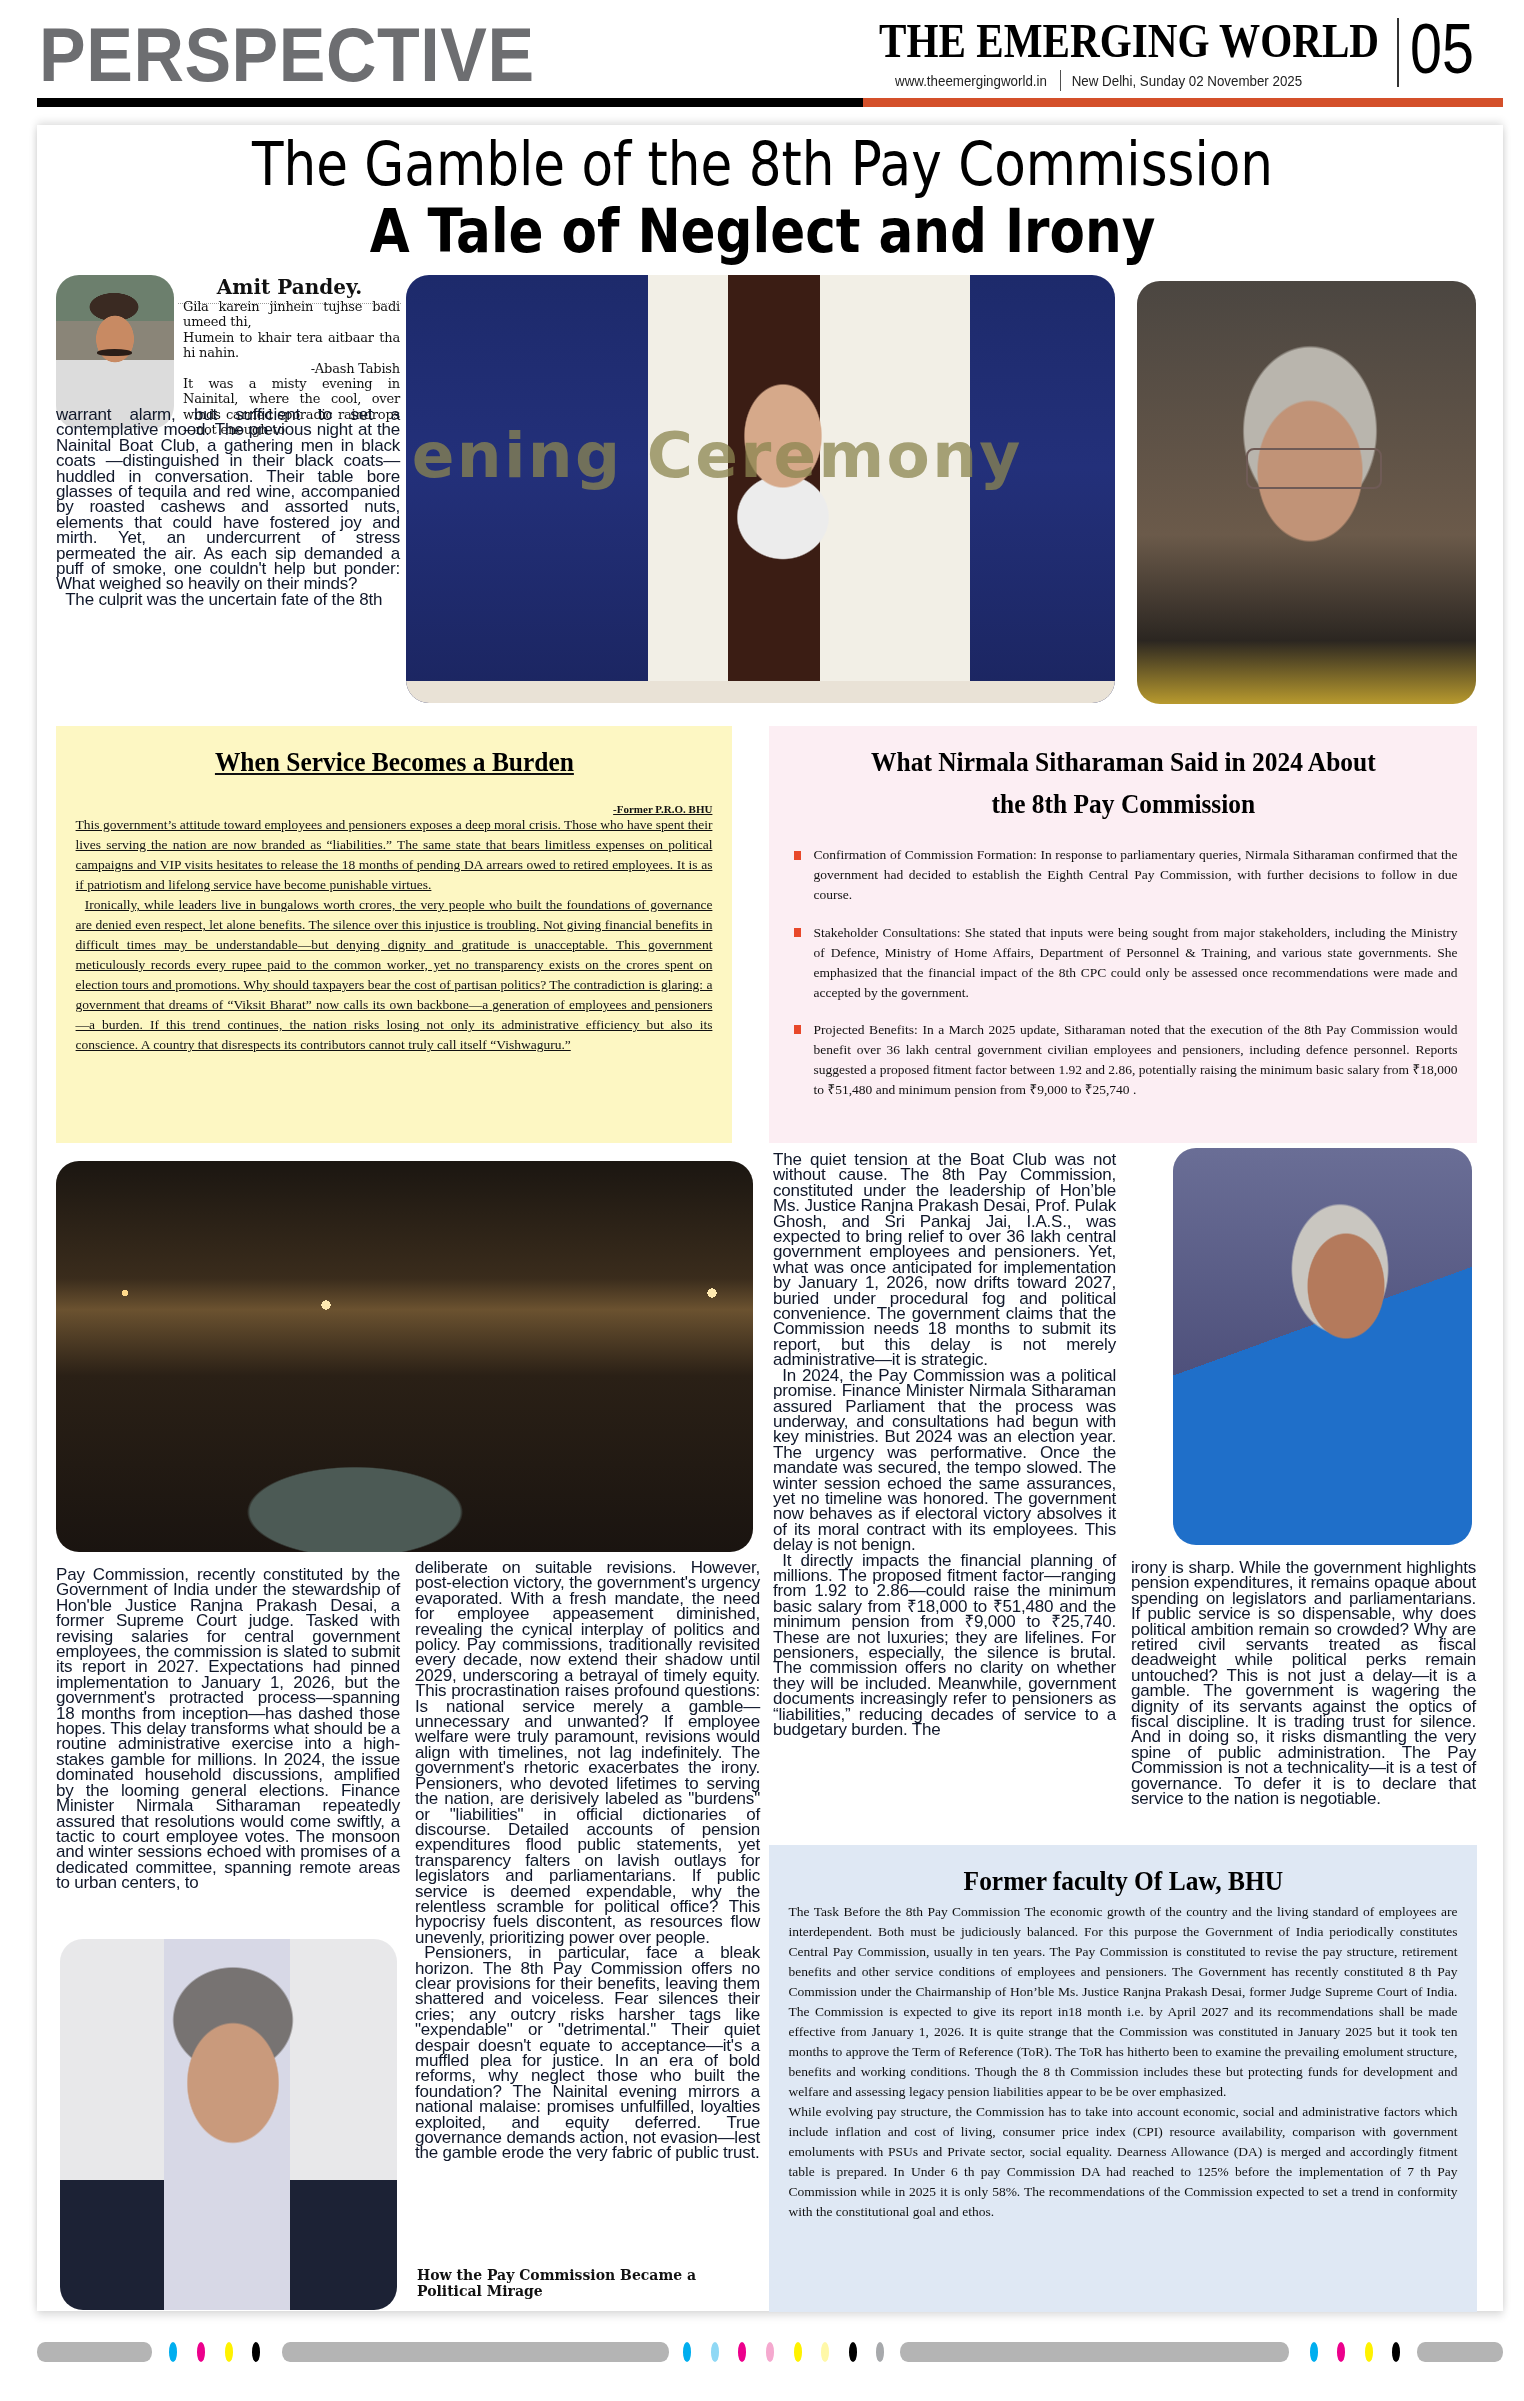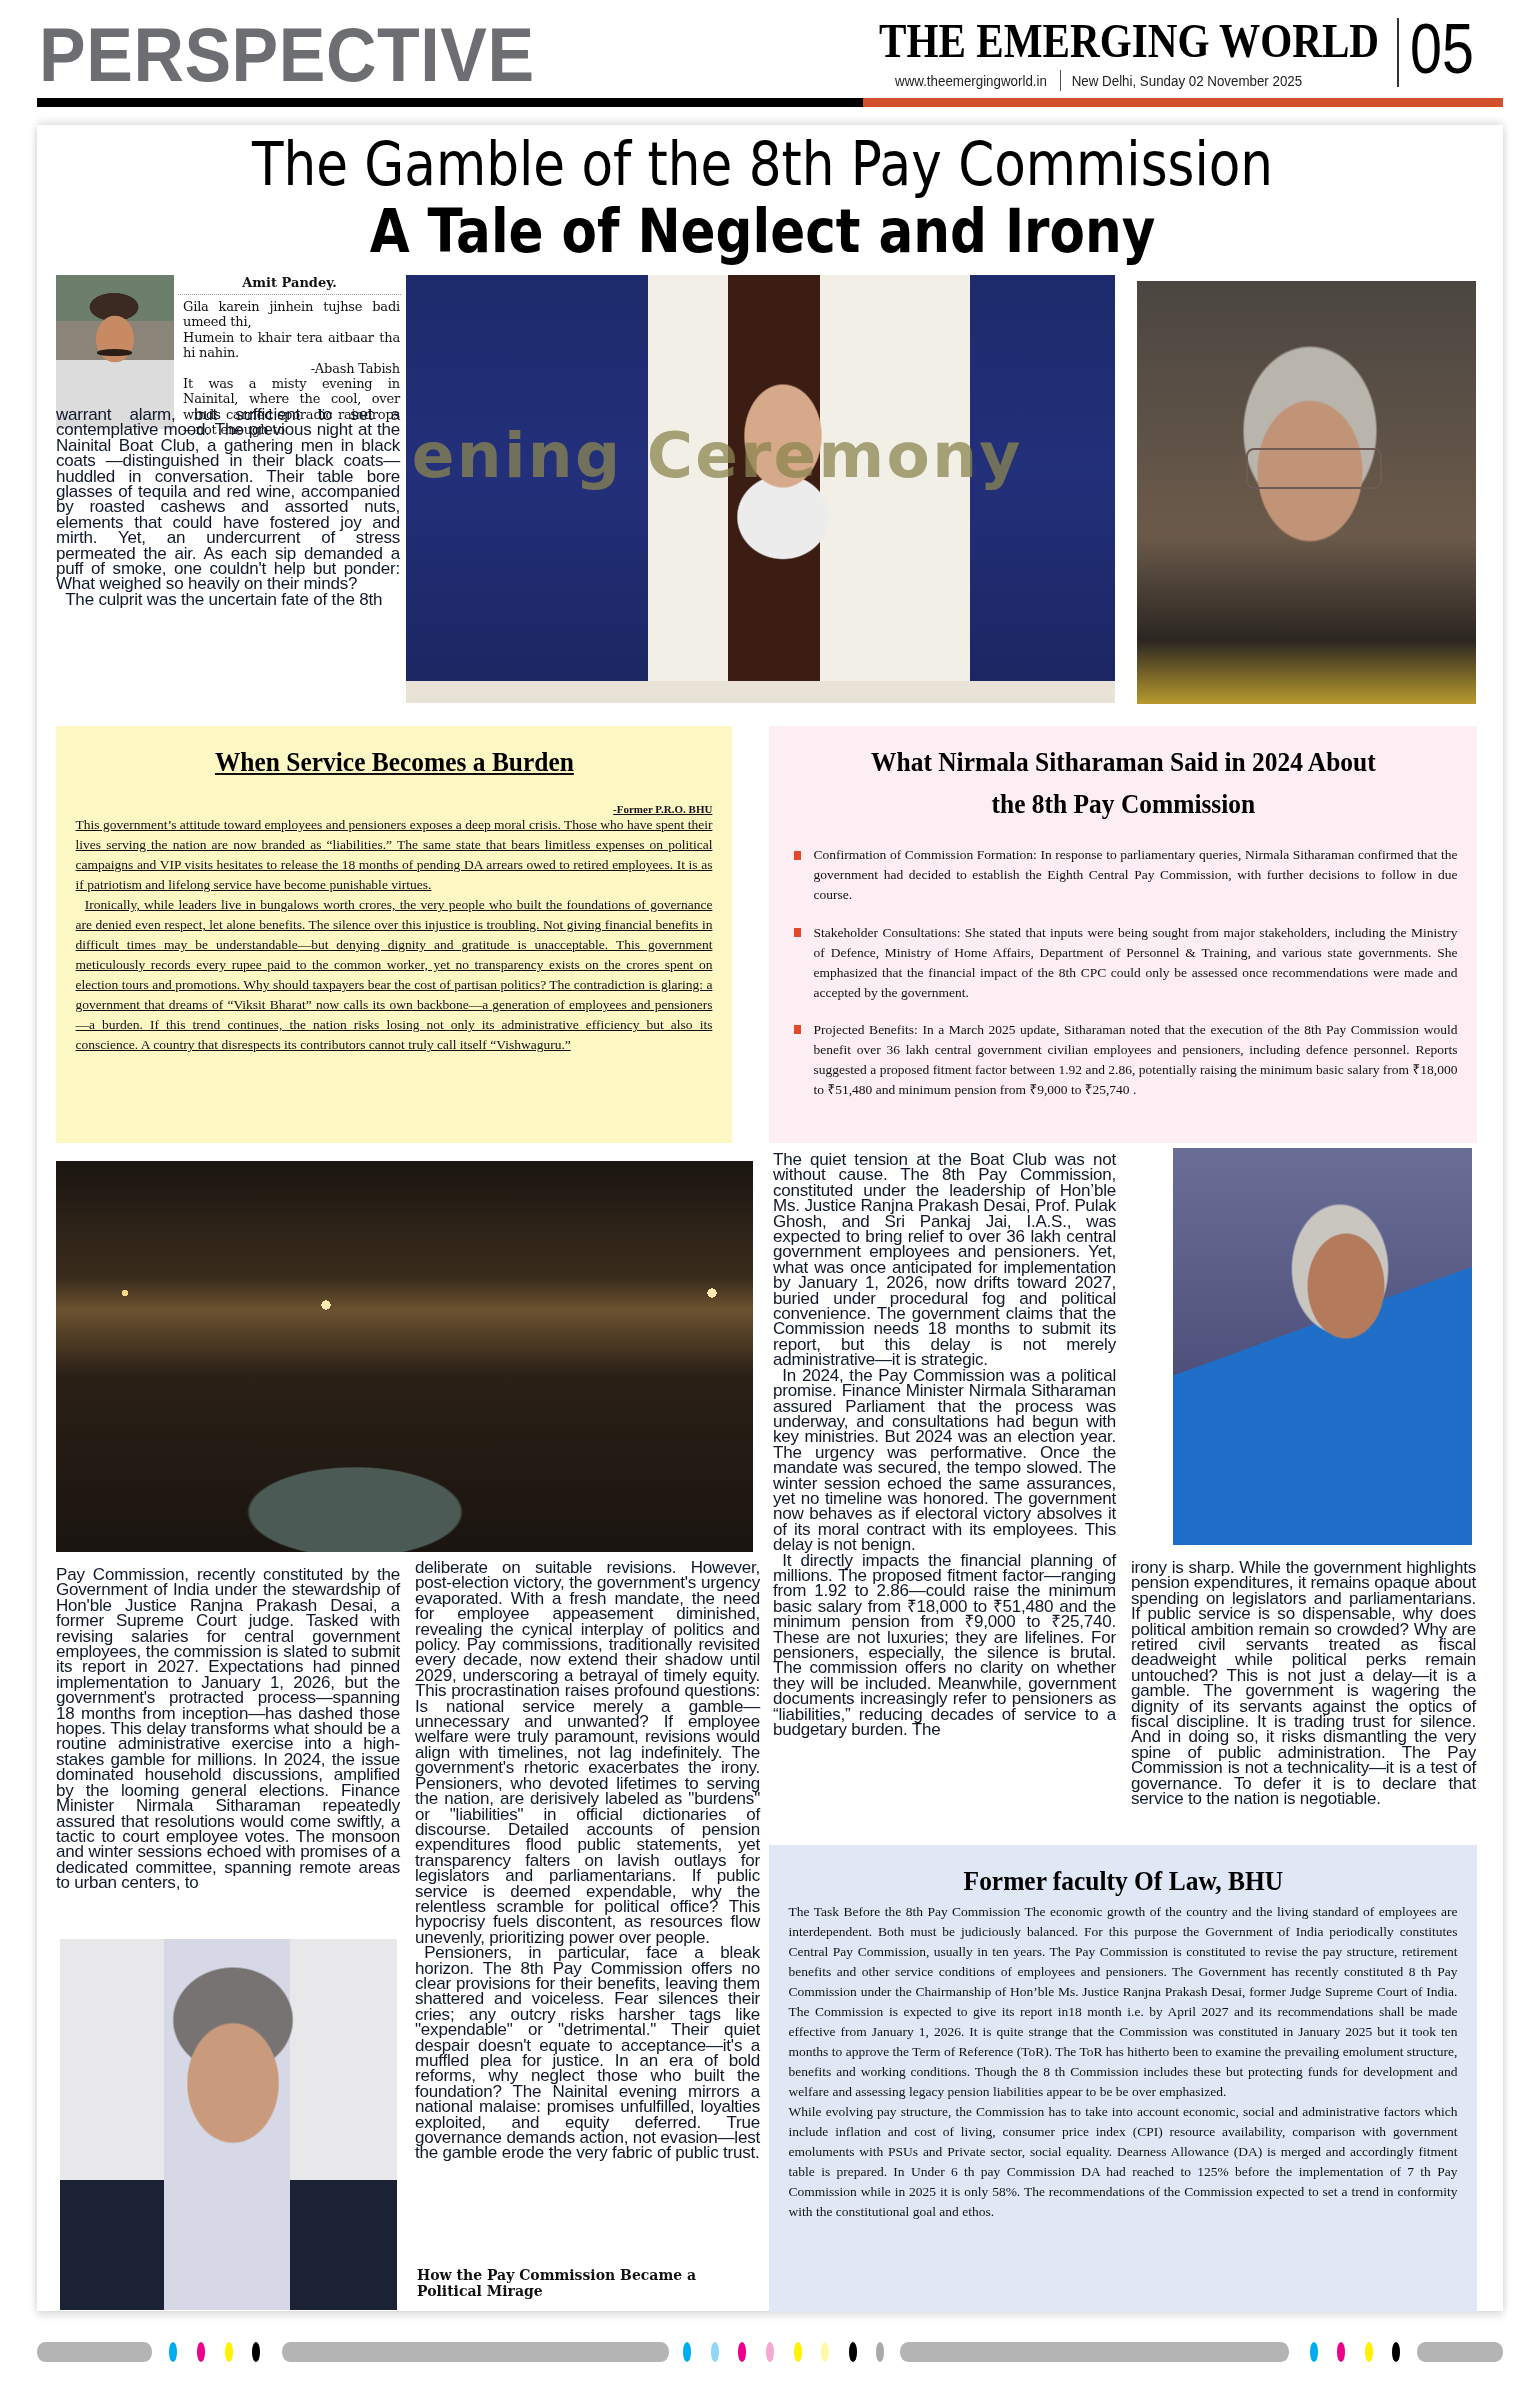--- a/index.html
+++ b/index.html
@@ -55,31 +55,31 @@
   
   .col-text {
     position: absolute; font-family: Liberation Sans, sans-serif; font-size: 17px;
     line-height: 15.4px; text-align: justify; color: #0f172a; letter-spacing: -0.2px;
   }
   .col-text p { text-indent: 0; }
   .col-text p.ind { text-indent: 9.2px; }
 
   .byline {
     position: absolute; left: 178px; top: 275px; width: 223px;
-    text-align: center; font-family: "DejaVu Serif", serif; font-weight: 700; font-size: 13px;
+    text-align: center; font-family: "DejaVu Serif", serif; font-weight: 700; font-size: 20px;
     padding-bottom: 3.5px; border-bottom: 1.2px dotted #999;
   }
   .poem {
     position: absolute; left: 183px; top: 299px; width: 217px;
     font-family: "DejaVu Serif", serif; font-size: 13px; line-height: 15.4px; letter-spacing: -0.2px; text-align: justify;
   }
   .poem .attr { text-align: right; }
 
   
-  .photo { position: absolute; overflow: hidden; }
+  .photo { position: absolute; overflow: hidden; border-radius: 23px; }
   .photo-author {
     left: 56px; top: 275px; width: 118px; height: 154px;
     background:
       radial-gradient(ellipse 30px 37px at 59px 64px, #c88a63 0 62%, transparent 64%),
       radial-gradient(ellipse 40px 23px at 58px 32px, #3a2a22 0 60%, transparent 62%),
       linear-gradient(180deg, #6c7f6d 0 30%, #8a8578 30% 55%, #dcdcdc 55% 100%);
   }
   .photo-author::after {
     content: ""; position: absolute; left: 41px; top: 74px; width: 35px; height: 7px;
     background: #2a1d17; border-radius: 50% 50% 40% 40%;

